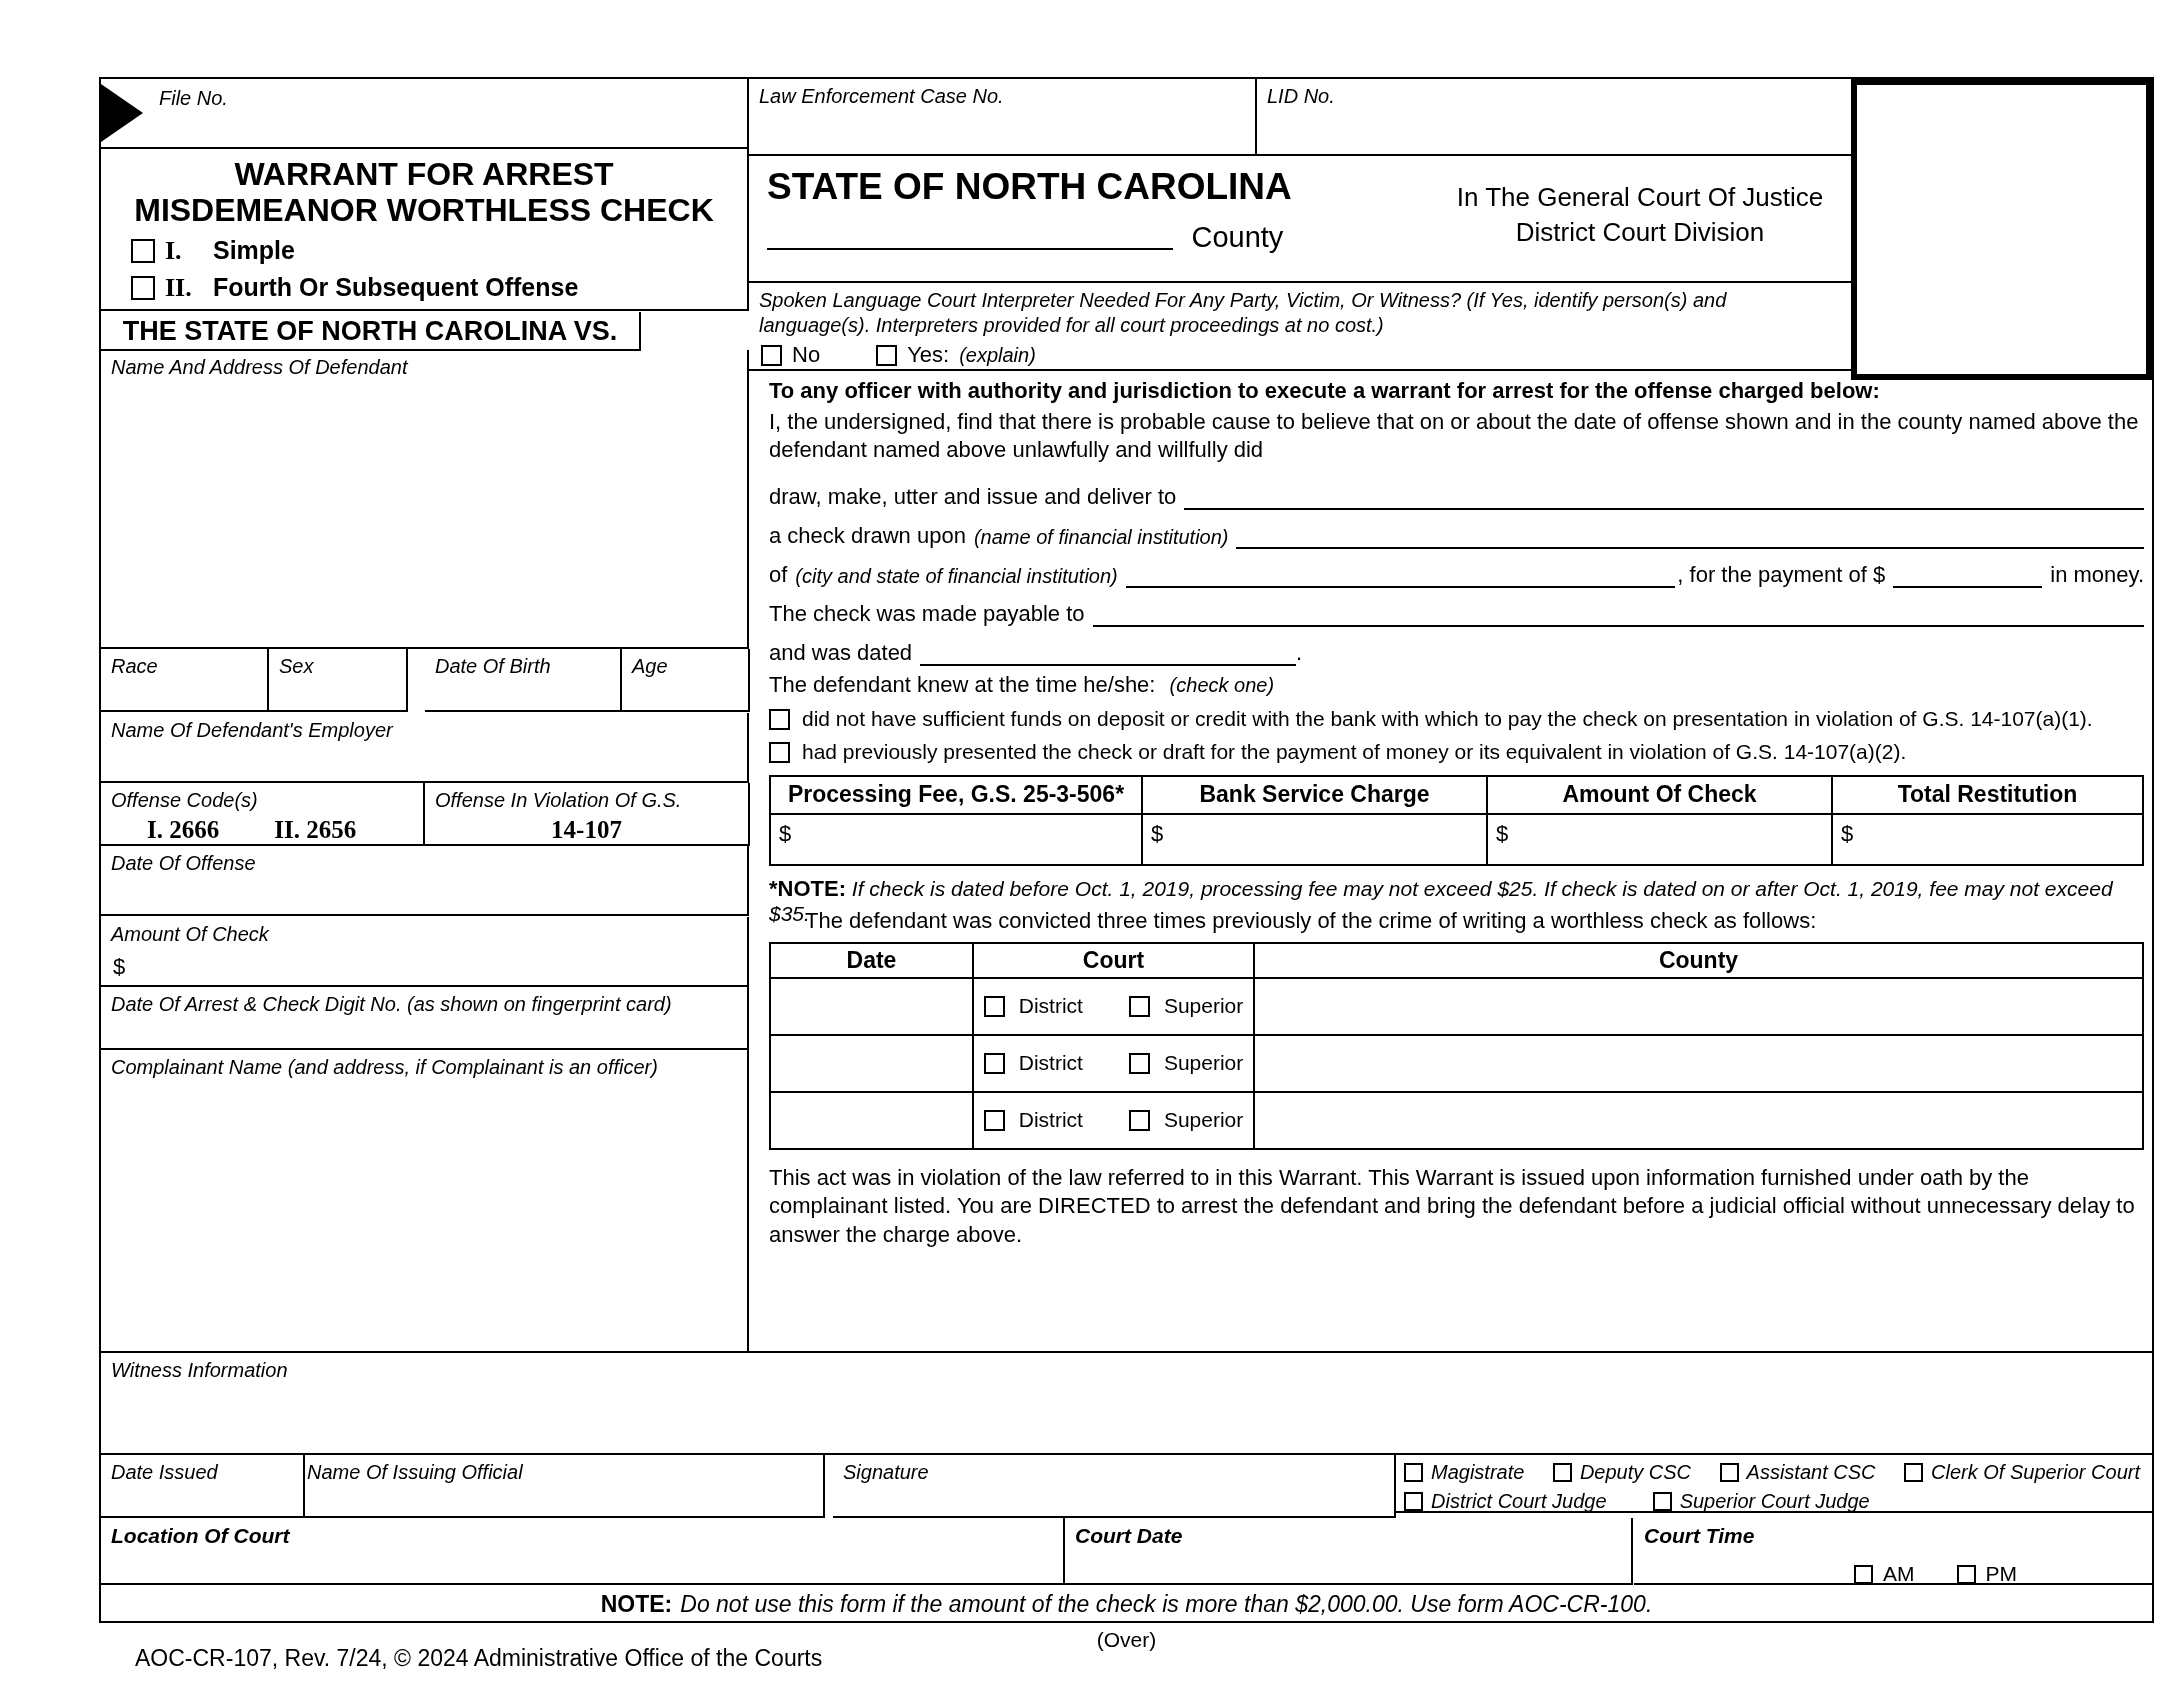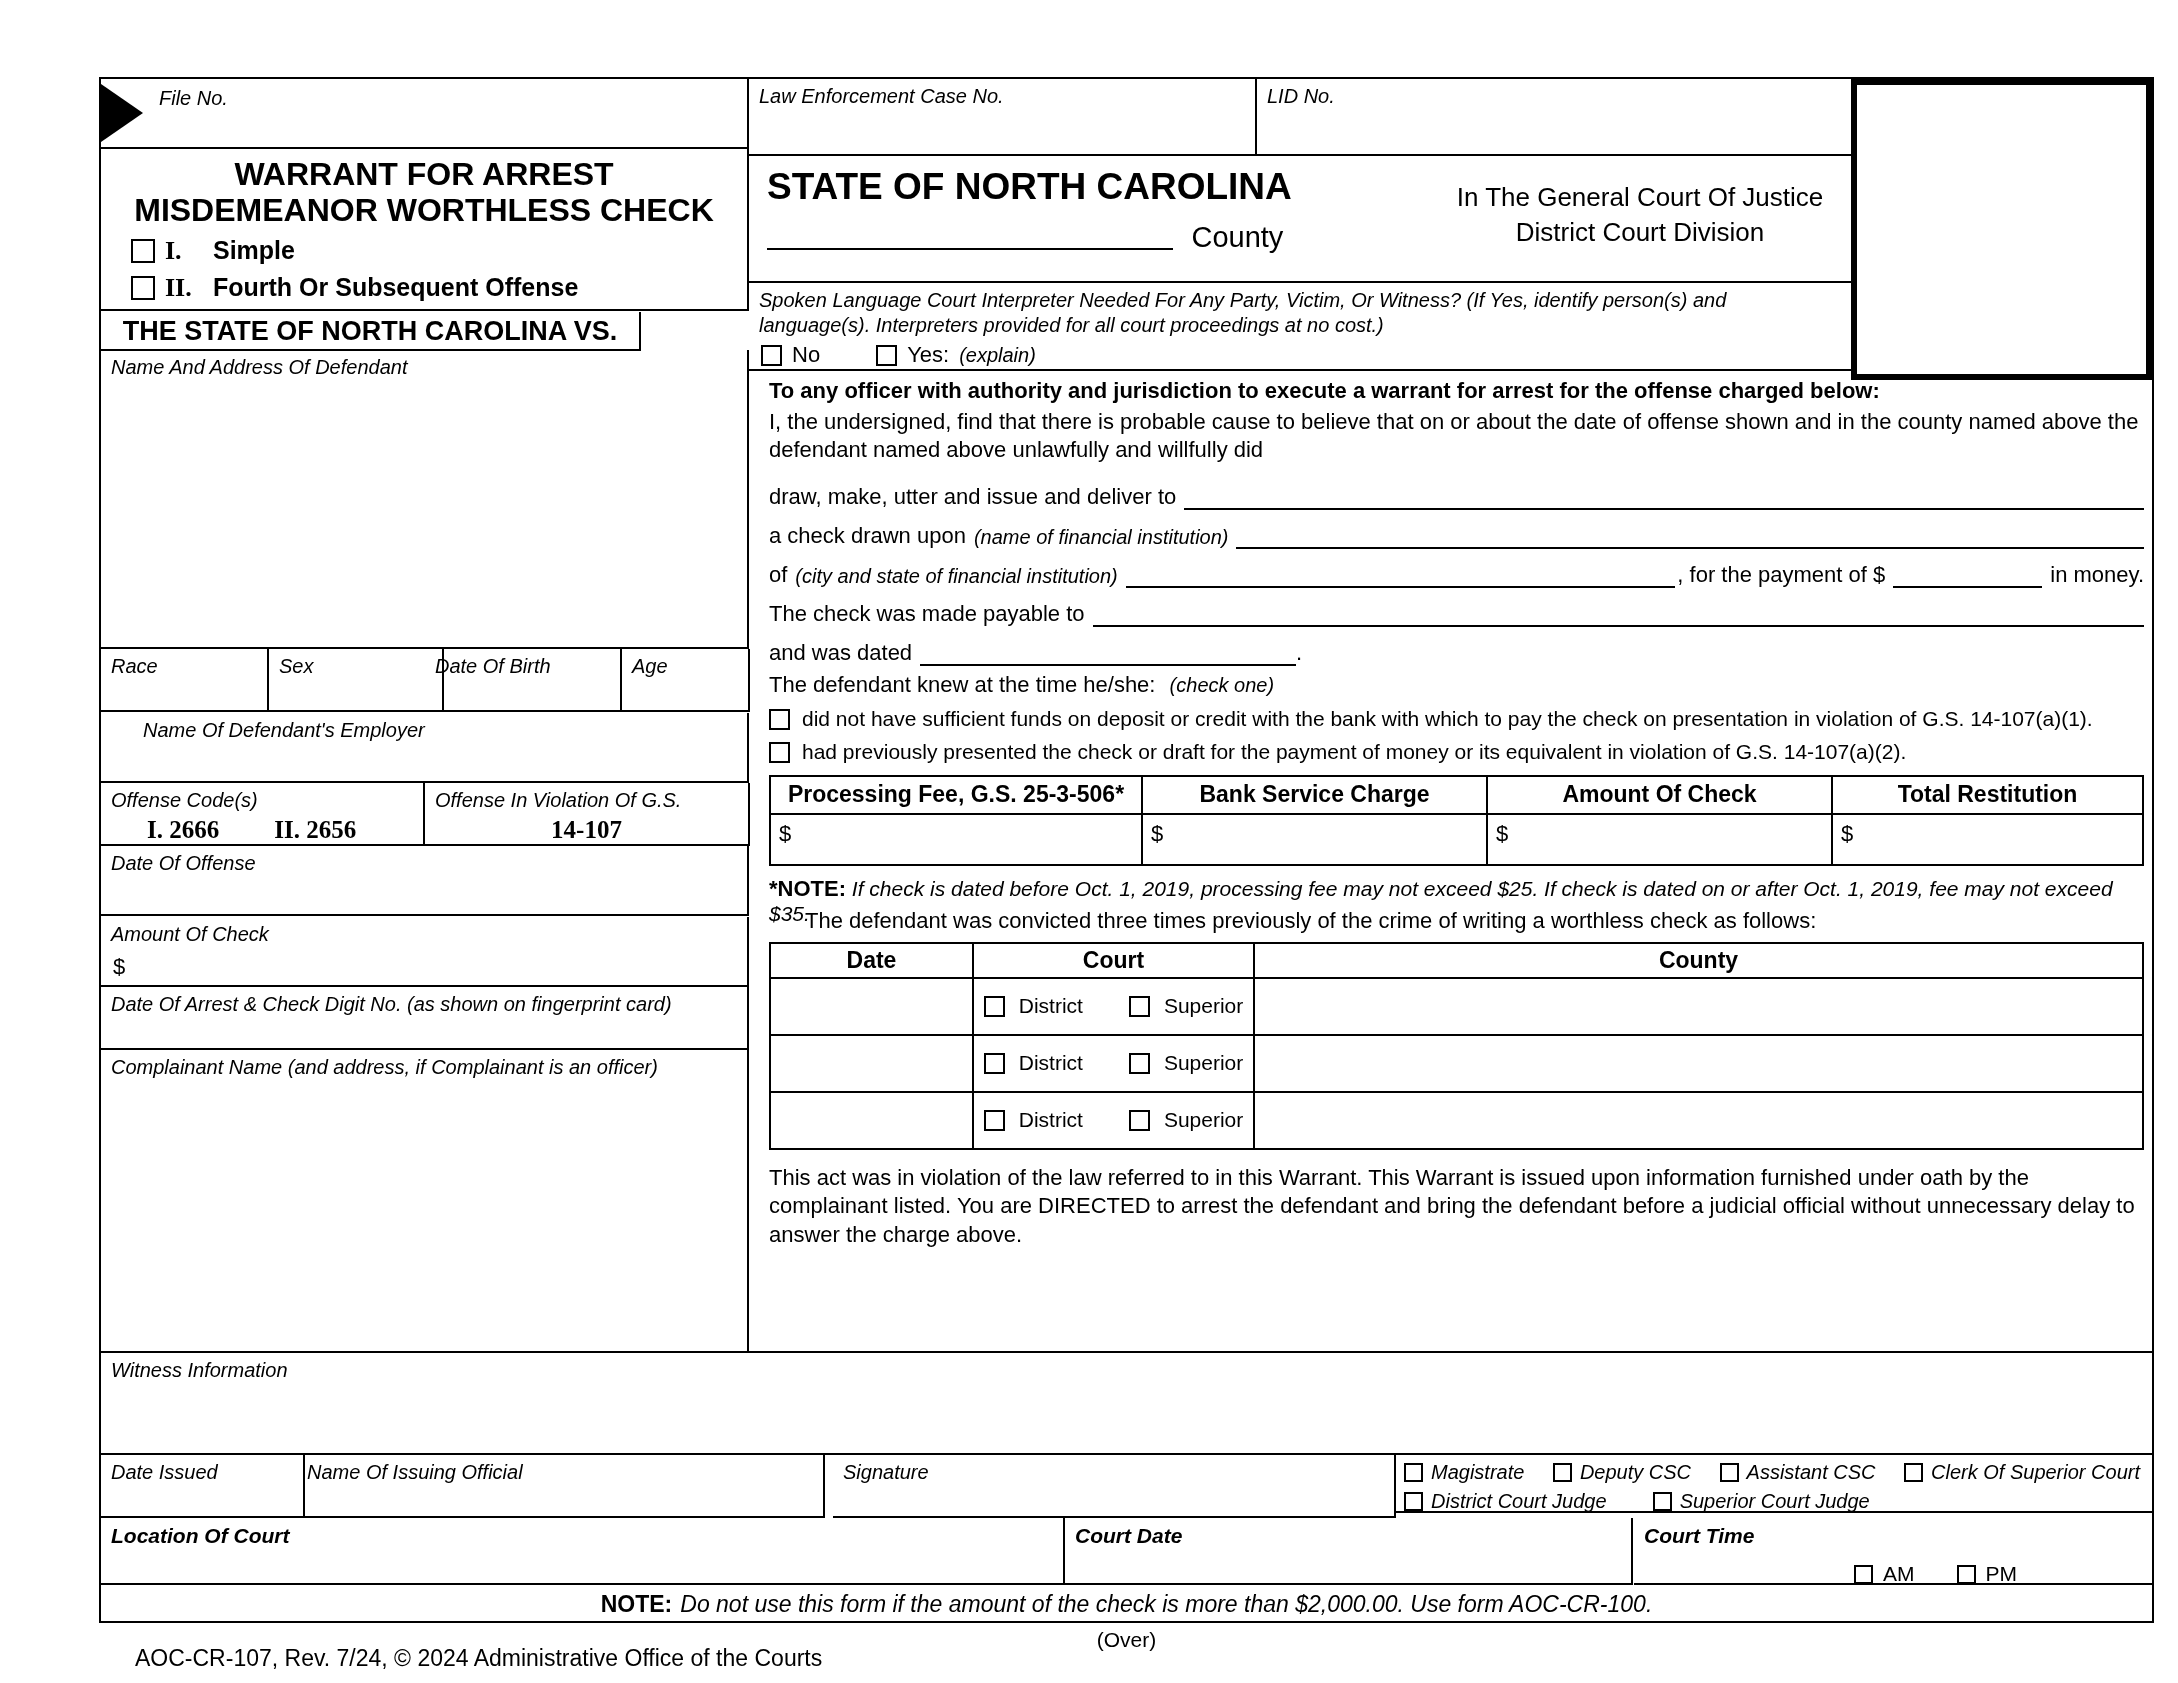--- a/index.html
+++ b/index.html
@@ -123,31 +123,31 @@
     <div class="vs-heading">THE STATE OF NORTH CAROLINA VS.</div>
   </div>
 
   <div class="cell br bb" style="left:0;top:271px;width:648px;height:299px;">
     <span class="lbl">Name And Address Of Defendant</span>
   </div>
 
   <div class="cell br bb" style="left:0;top:570px;width:168px;height:63px;">
     <span class="lbl">Race</span>
   </div>
-  <div class="cell br bb" style="left:168px;top:570px;width:175px;height:63px;">
+  <div class="cell br bb" style="left:168px;top:570px;width:139px;height:63px;">
     <span class="lbl">Sex</span>
   </div>
   <div class="cell br bb" style="left:324px;top:570px;width:197px;height:63px;">
     <span class="lbl">Date Of Birth</span>
   </div>
   <div class="cell br bb" style="left:521px;top:570px;width:128px;height:63px;">
     <span class="lbl">Age</span>
   </div>
 
-  <div class="cell br bb" style="left:0;top:634px;width:648px;height:70px;padding-left:32px;">
+  <div class="cell br bb" style="left:0;top:634px;width:648px;height:70px;">
     <span class="lbl">Name Of Defendant's Employer</span>
   </div>
 
   <div class="cell br bb" style="left:0;top:704px;width:324px;height:63px;">
     <span class="lbl">Offense Code(s)</span>
     <div class="codes-vals">
       <span>I. 2666</span>
       <span>II. 2656</span>
     </div>
   </div>

